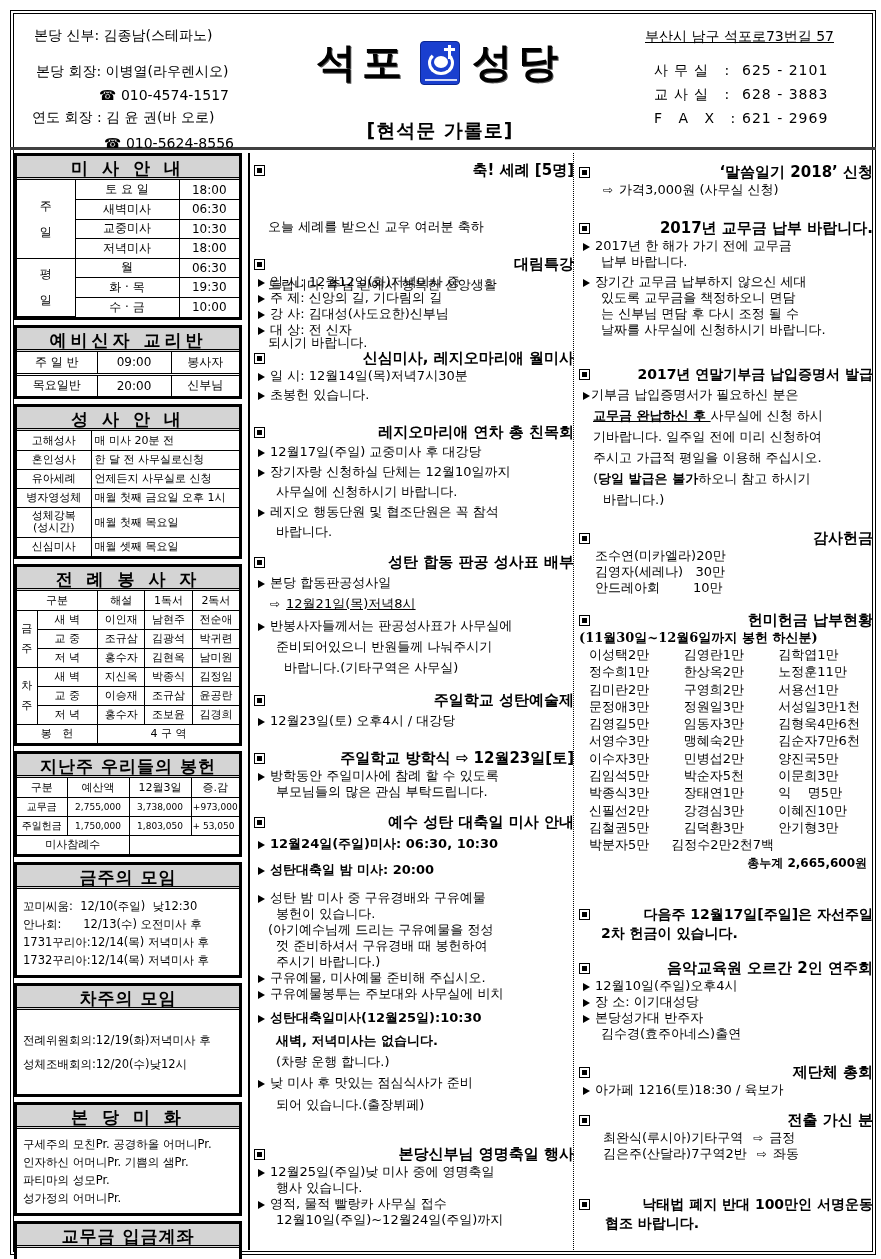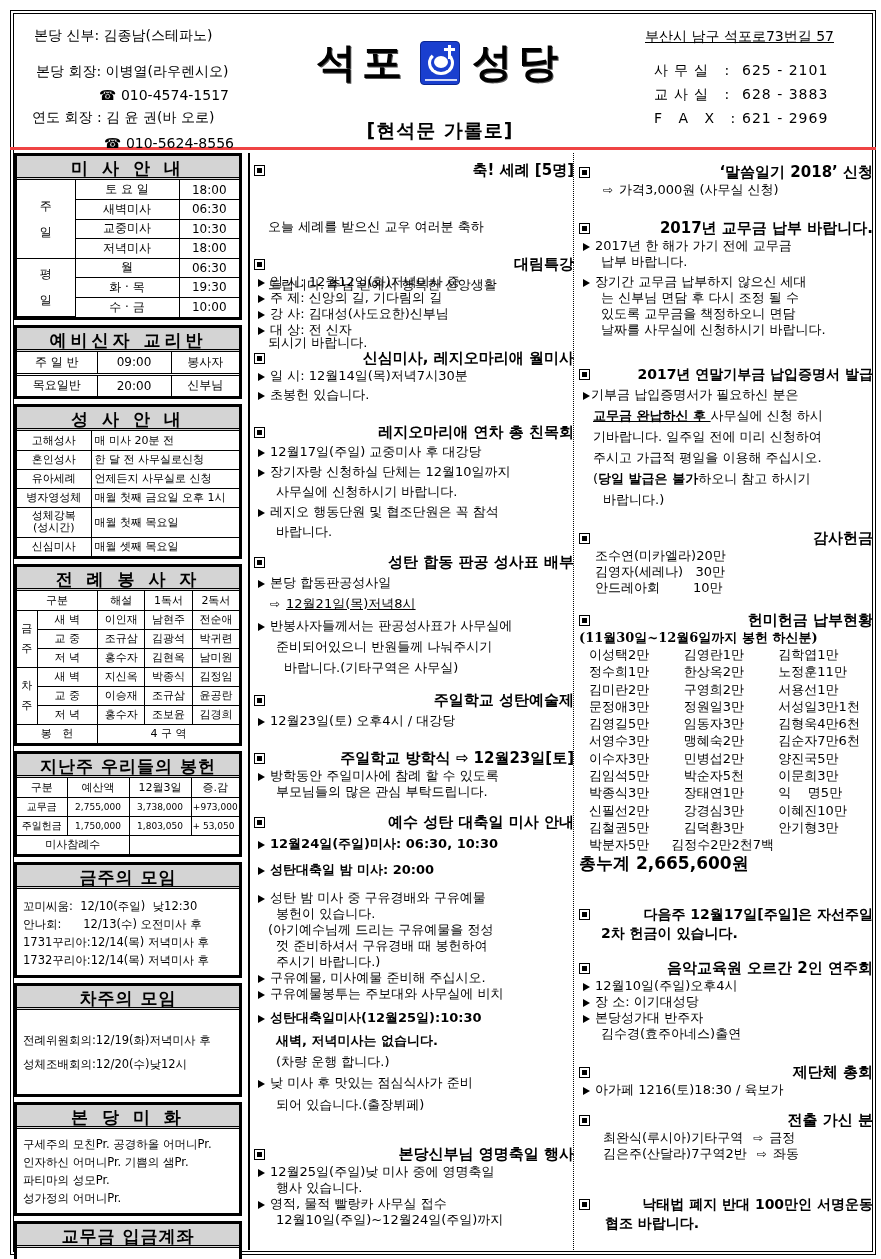--- a/index.html
+++ b/index.html
@@ -4,21 +4,21 @@
 <style>
   * { box-sizing: border-box; margin: 0; padding: 0; }
   html, body { width: 881px; height: 1259px; background: #fff; overflow: hidden; }
   body { font-family: "DejaVu Sans", "Liberation Sans", sans-serif; color: #000; position: relative; }
 
   .outer { position: absolute; left: 10px; top: 10px; width: 866px; height: 1245px;
            border: 3px double #000; border-width: 4px; border-style: double; }
 
   
   .header { position: absolute; left: 10px; top: 10px; width: 866px; height: 140px;
-            border-bottom: 3px solid #ef4444; }
+            border-bottom: 3px solid #404040; }
   .hdr-left { position: absolute; left: 14px; top: 18px; width: 240px; font-size: 14px; line-height: 1.1; }
   .hdr-left .row { white-space: nowrap; }
   .hdr-left .r1 { position: absolute; top: 0; left: 10px; }
   .hdr-left .r2 { position: absolute; top: 36px; left: 12px; }
   .hdr-left .r3 { position: absolute; top: 60px; left: 75px; }
   .hdr-left .r4 { position: absolute; top: 82px; left: 8px; }
   .hdr-left .r5 { position: absolute; top: 108px; left: 80px; }
 
   .hdr-center { position: absolute; left: 300px; top: 25px; width: 260px; text-align: center; }
   .title-row { display: flex; align-items: center; justify-content: center; gap: 12px; }
@@ -73,21 +73,21 @@
   .tri { display: inline-block; width: 0; height: 0; border-top: 4px solid transparent; border-bottom: 4px solid transparent;
          border-left: 7px solid #000; margin-right: 5px; vertical-align: middle; }
   .ind { padding-left: 22px; }
   .para { font-size: 13px; line-height: 22px; padding-left: 14px; white-space: nowrap; margin-top: 36px; }
   .u { text-decoration: underline; }
   .bold { font-weight: bold; }
   .arrow { display: inline-block; margin-right: 6px; font-size: 12px; }
   .donors { font-size: 13px; line-height: 17.3px; padding-left: 10px; }
   .donors .dr { display: flex; }
   .donors .dr span { display: inline-block; width: 96px; white-space: nowrap; }
-  .total { font-weight: bold; font-size: 17px; padding-right: 6px; line-height: 18px; }
+  .total { text-align: right; font-weight: bold; font-size: 12px; padding-right: 6px; line-height: 18px; }
 </style>
 </head>
 <body>
 
 <div class="outer"></div>
 
 <div class="header">
   <div class="hdr-left">
     <div class="row r1">본당 신부: 김종남(스테파노)</div>
     <div class="row r2">본당 회장:  이병열(라우렌시오)</div>
@@ -454,22 +454,22 @@
   </div>
 
   <div class="article" style="top:66px">
     <div class="a-head">
         <span class="sq"></span>
         <span>2017년 교무금 납부 바랍니다.</span>
       </div>
     <div class="a-line b"><span class="tri"></span><span>2017년 한 해가 가기 전에 교무금</span></div>
     <div class="a-line ind">납부 바랍니다.</div>
     <div class="a-line b" style="margin-top:4px"><span class="tri"></span><span>장기간  교무금  납부하지  않으신  세대</span></div>
+    <div class="a-line ind">있도록   교무금을 책정하오니 면담</div>
     <div class="a-line ind">는 신부님 면담 후 다시 조정 될 수</div>
-    <div class="a-line ind">있도록   교무금을 책정하오니 면담</div>
     <div class="a-line ind">날짜를 사무실에 신청하시기 바랍니다.</div>
   </div>
 
   <div class="article" style="top:212px">
     <div class="a-head" style="font-size:14px">
         <span class="sq"></span>
         <span>2017년 연말기부금 납입증명서 발급</span>
       </div>
     <div class="a-line" style="padding-left:4px;line-height:21px"><span class="tri" style="margin-right:1px"></span><span>기부금   납입증명서가  필요하신  분은</span></div>
     <div class="a-line" style="padding-left:14px;line-height:21px"><span class="bold u">교무금 완납하신 후 </span><span>사무실에 신청 하시</span></div>

